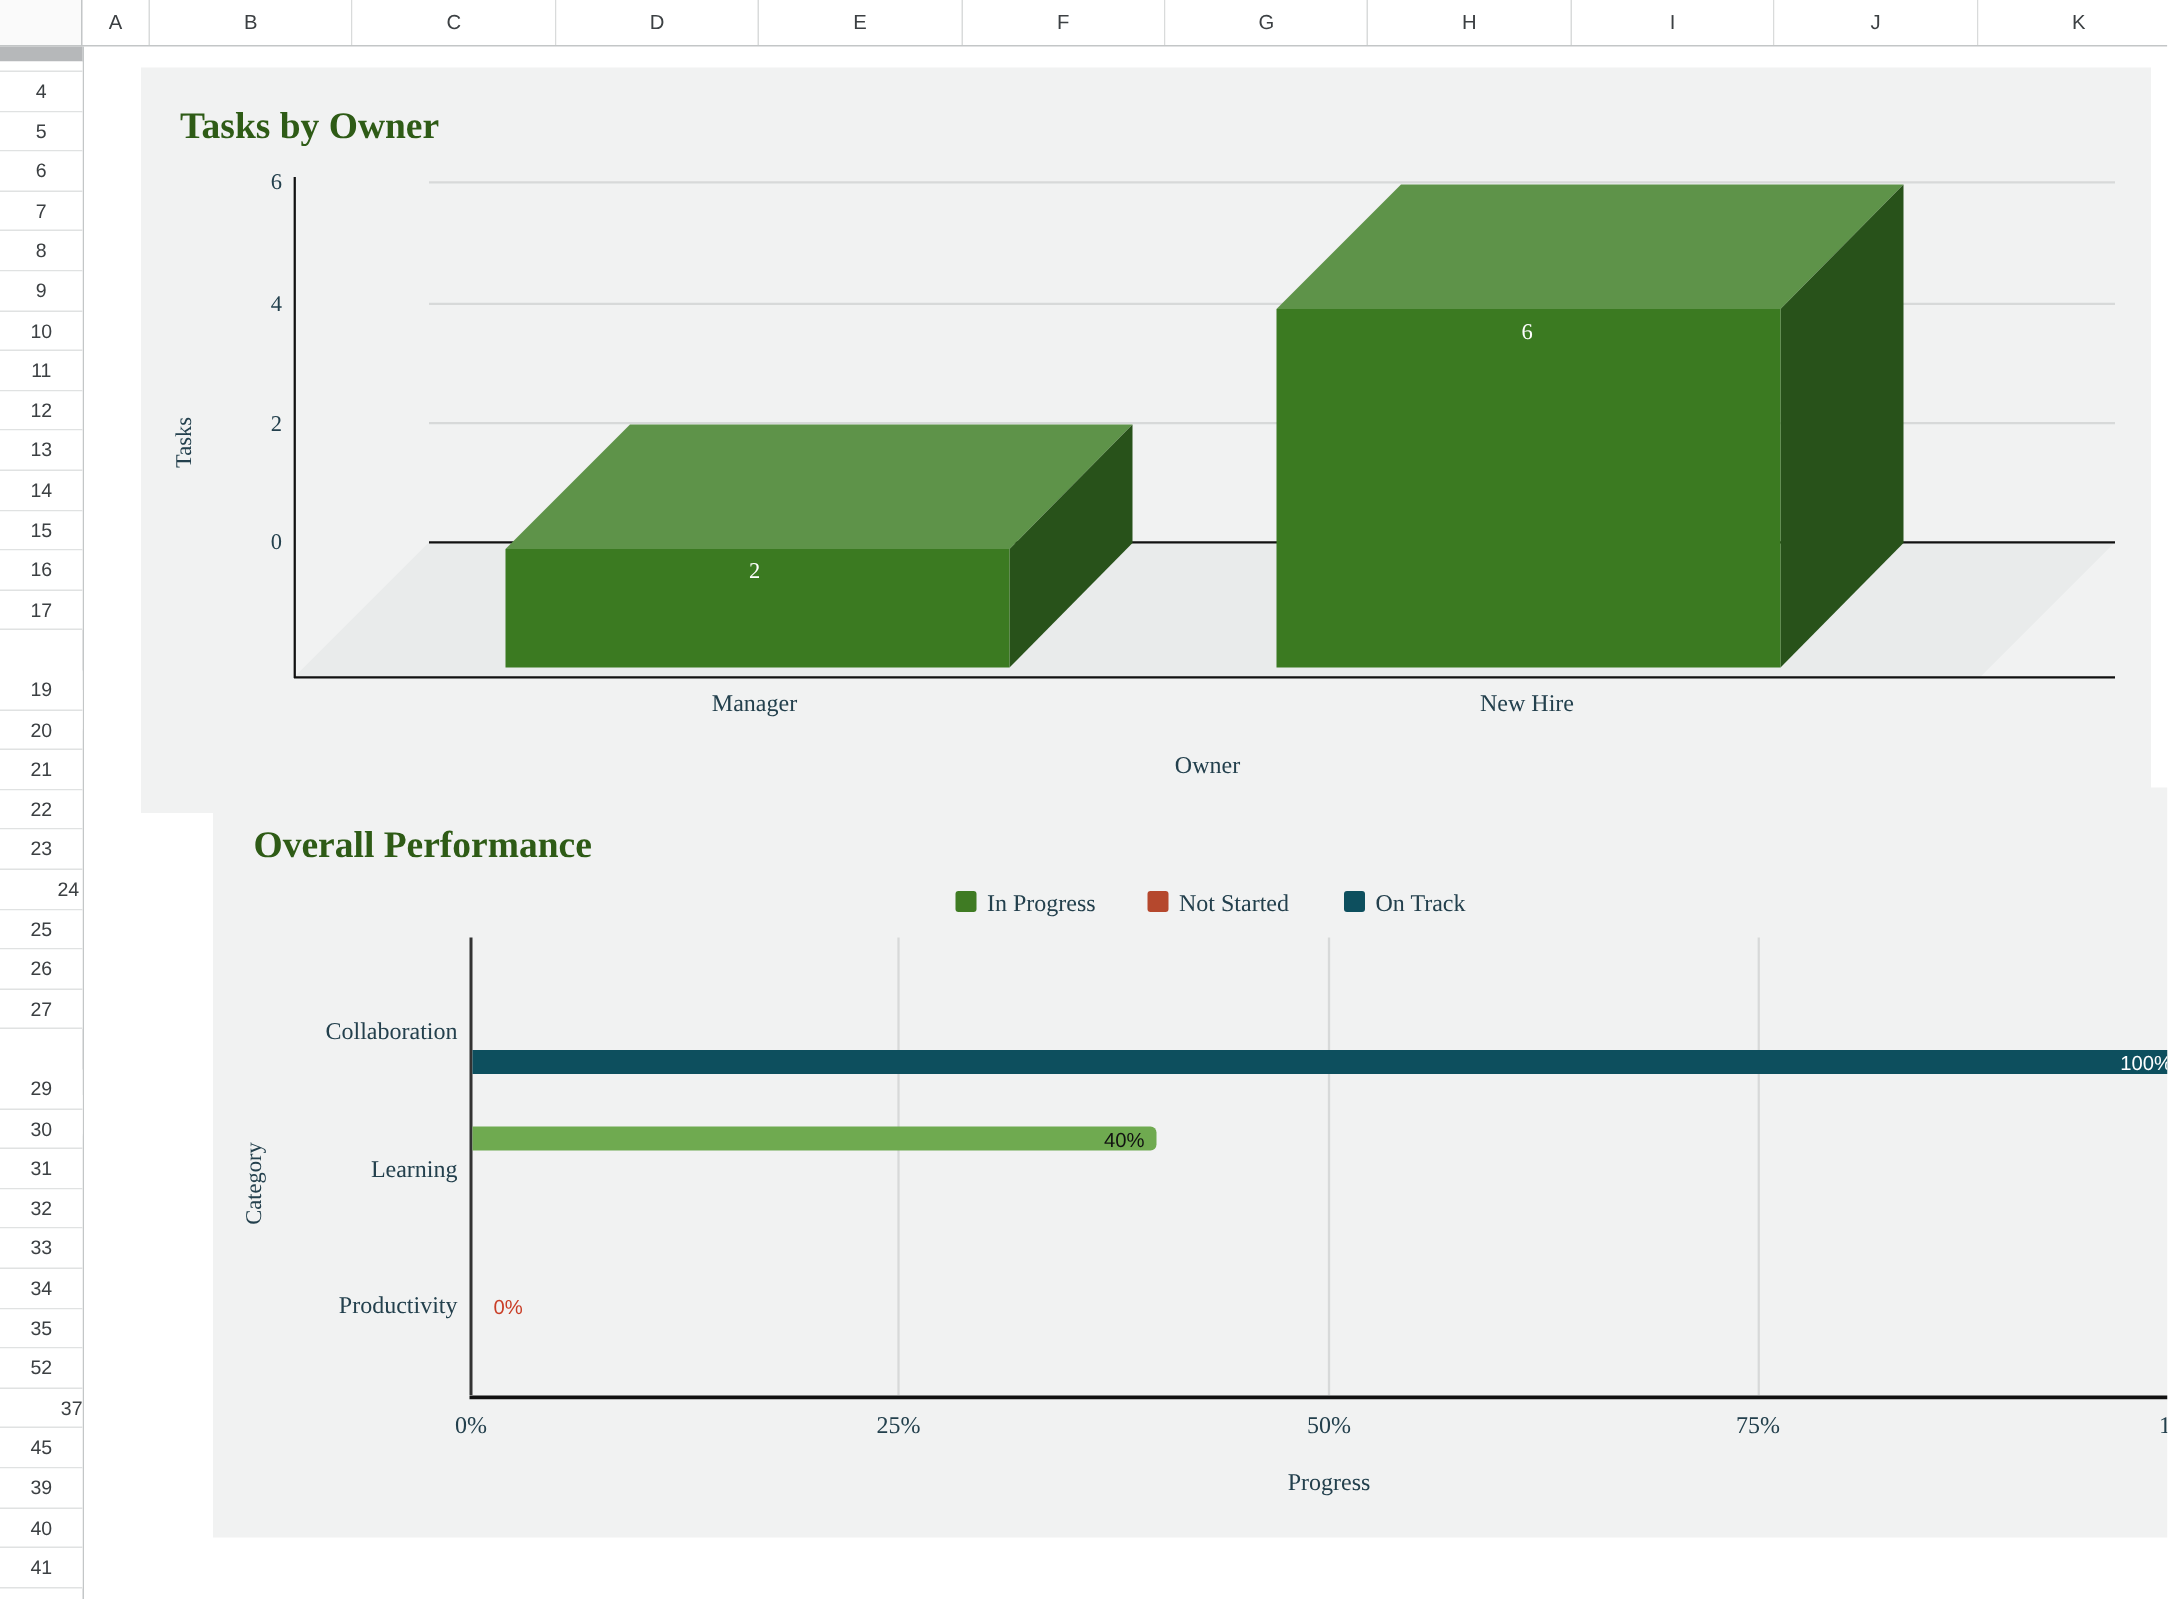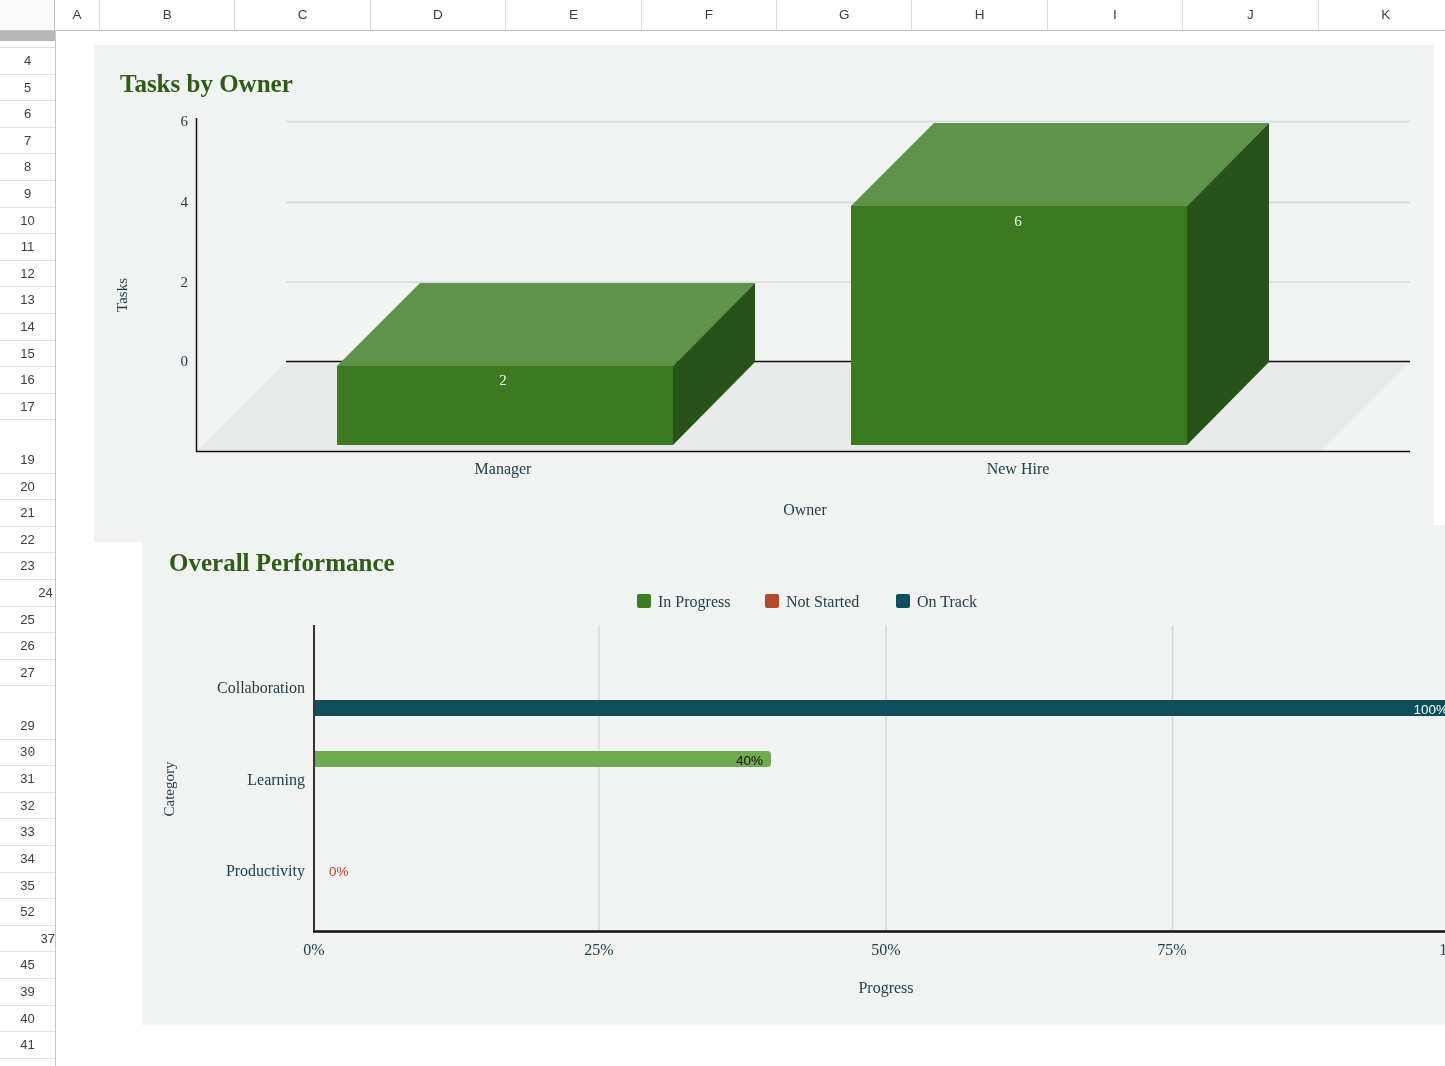--- a/index.html
+++ b/index.html
@@ -56,21 +56,21 @@
       <div class="row-cell" style="top: 473.6px;">20</div>
       <div class="row-cell" style="top: 500.2px;">21</div>
       <div class="row-cell" style="top: 526.8px;">22</div>
       <div class="row-cell" style="top: 553.4px;">23</div>
       <div class="row-cell" style="top: 580px; padding-left: 36px;">24</div>
       <div class="row-cell" style="top: 606.6px;">25</div>
       <div class="row-cell" style="top: 633.2px;">26</div>
       <div class="row-cell" style="top: 659.8px;">27</div>
       <div class="row-cell" style="top: 686.4px; margin-top: 44px;">28</div>
       <div class="row-cell" style="top: 713px;">29</div>
-      <div class="row-cell" style="top: 739.6px; font-family: Liberation Mono, monospace;">30</div>
+      <div class="row-cell" style="top: 739.6px;">30</div>
       <div class="row-cell" style="top: 766.2px;">31</div>
       <div class="row-cell" style="top: 792.8px;">32</div>
       <div class="row-cell" style="top: 819.4px;">33</div>
       <div class="row-cell" style="top: 846px;">34</div>
       <div class="row-cell" style="top: 872.6px;">35</div>
       <div class="row-cell" style="top: 899.2px;">52</div>
       <div class="row-cell" style="top: 925.8px; text-align: right;">37</div>
       <div class="row-cell" style="top: 952.4px;">45</div>
       <div class="row-cell" style="top: 979px;">39</div>
       <div class="row-cell" style="top: 1005.6px;">40</div>

